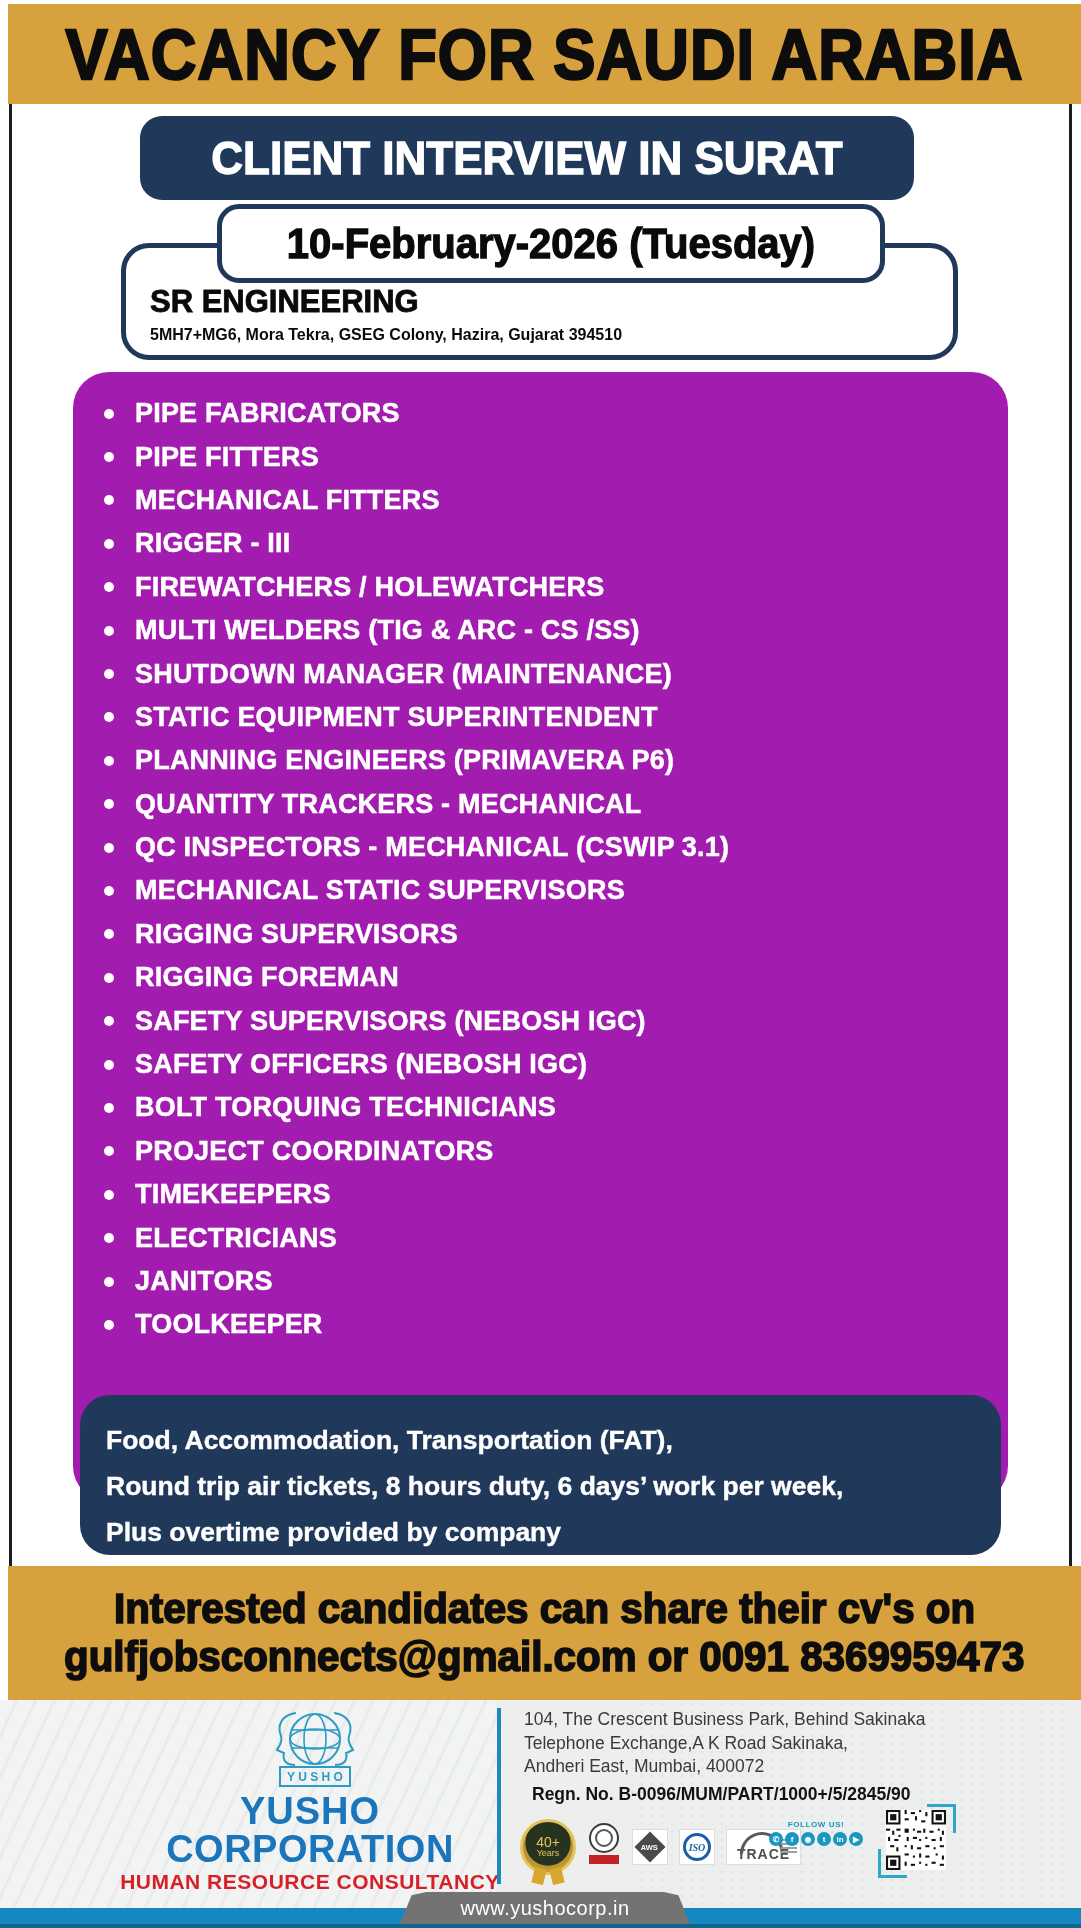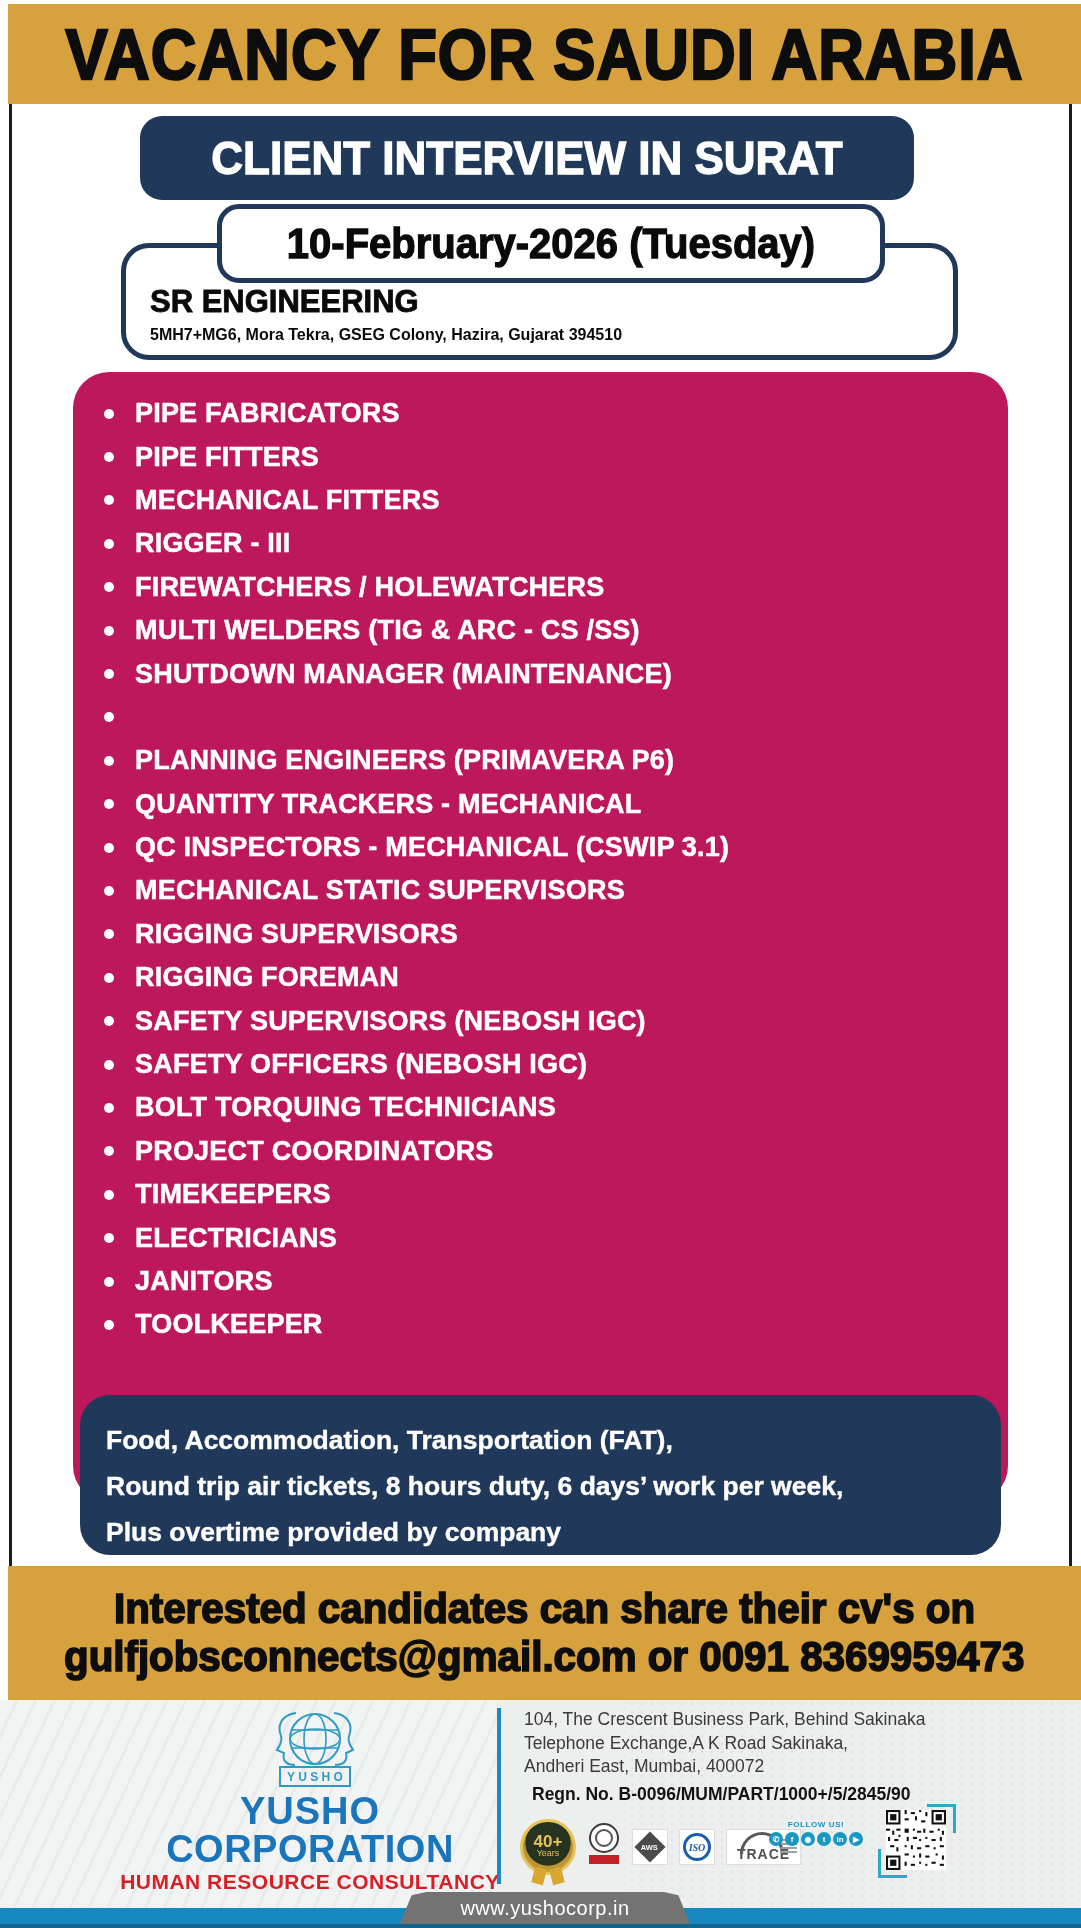--- a/index.html
+++ b/index.html
@@ -31,21 +31,21 @@
                   transform:scaleY(1.08);white-space:nowrap;}
 
   
   .venue-box{left:121px;top:243px;width:837px;height:117px;border:5px solid #20395B;border-radius:28px;
              box-sizing:border-box;background:transparent;z-index:1;}
   .venue-text{left:150px;top:284px;z-index:3;}
   .company{font-size:31px;font-weight:bold;color:#0a0a0a;-webkit-text-stroke:0.8px #0a0a0a;}
   .venue-address{font-size:16px;font-weight:bold;color:#0a0a0a;margin-top:6px;}
 
   
-  .jobs-box{left:73px;top:372px;width:935px;height:1130px;background:#be185d;border-radius:36px;
+  .jobs-box{left:73px;top:372px;width:935px;height:1130px;background:#a21caf;border-radius:36px;
             padding-top:20px;box-sizing:border-box;}
   .job{height:43.4px;display:flex;align-items:center;padding-left:31px;}
   .job .dot{width:10px;height:10px;border-radius:50%;background:#ffffff;margin-right:21px;flex:none;}
   .job .label{font-size:27px;font-weight:bold;color:#ffffff;letter-spacing:0.2px;-webkit-text-stroke:0.5px #ffffff;white-space:nowrap;}
 
   
   .benefits-box{left:80px;top:1395px;width:921px;height:160px;background:#20395B;border-radius:30px;
                 padding:22px 0 0 26px;box-sizing:border-box;}
   .benefit{font-size:26.5px;font-weight:bold;color:#ffffff;line-height:46px;-webkit-text-stroke:0.4px #ffffff;white-space:nowrap;}
 
@@ -71,21 +71,21 @@
 
   .divider{left:497px;top:8px;width:4px;height:176px;background:#1B8AC0;}
 
   .addr{left:524px;top:8px;font-size:17.5px;color:#3a3a3a;line-height:23.5px;}
   .regn{left:524px;top:84px;font-size:17.5px;font-weight:bold;color:#121212;margin-left:8px;}
 
   .badges{left:520px;top:112px;display:flex;align-items:center;gap:11px;height:70px;}
   .badge-years{width:56px;height:56px;border-radius:50%;border:3px solid #E6C45C;
                background:radial-gradient(circle at 50% 42%, #26331f 58%, #b8902e 60%, #d9b34a 100%);
                box-sizing:border-box;display:flex;flex-direction:column;align-items:center;justify-content:center;position:relative;}
-  .badge-years .t1{color:#E6C45C;font-size:17px;font-weight:bold;line-height:12px;}
+  .badge-years .t1{color:#E6C45C;font-size:14px;font-weight:normal;line-height:12px;}
   .badge-years .t2{color:#E6C45C;font-size:9px;line-height:10px;}
   .badge-years::before,.badge-years::after{content:"";position:absolute;bottom:-12px;width:12px;height:16px;background:#d9a62f;}
   .badge-years::before{left:10px;transform:rotate(14deg);}
   .badge-years::after{right:10px;transform:rotate(-14deg);}
   .badge-emblem{width:34px;height:48px;display:flex;flex-direction:column;align-items:center;}
   .badge-emblem .circ{width:30px;height:30px;border-radius:50%;background:#fff;border:2px solid #3c3c3c;
                       box-sizing:border-box;display:flex;align-items:center;justify-content:center;}
   .badge-emblem .inner{width:18px;height:18px;border-radius:50%;border:2px solid #555;box-sizing:border-box;}
   .badge-emblem .rb{margin-top:2px;width:30px;height:9px;background:#C22126;}
   .badge-sq{width:36px;height:36px;background:#ffffff;display:flex;align-items:center;justify-content:center;box-shadow:0 0 0 1px #ddd inset;}
@@ -177,20 +177,21 @@
       <span class="label">MULTI WELDERS (TIG &amp; ARC - CS /SS)</span>
     </div>
 
     <div class="job">
       <span class="dot"></span>
       <span class="label">SHUTDOWN MANAGER (MAINTENANCE)</span>
     </div>
 
     <div class="job">
       <span class="dot"></span>
+      <span class="label">STATIC EQUIPMENT SUPERINTENDENT</span>
     </div>
 
     <div class="job">
       <span class="dot"></span>
       <span class="label">PLANNING ENGINEERS (PRIMAVERA P6)</span>
     </div>
 
     <div class="job">
       <span class="dot"></span>
       <span class="label">QUANTITY TRACKERS - MECHANICAL</span>

